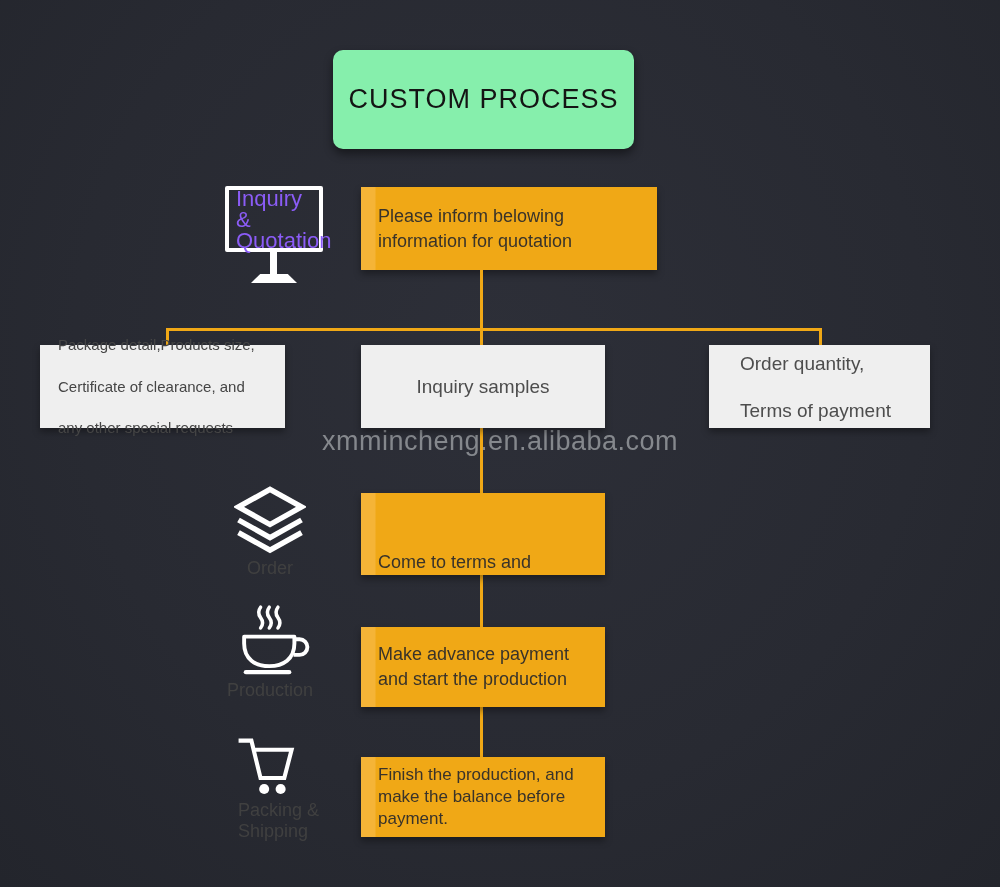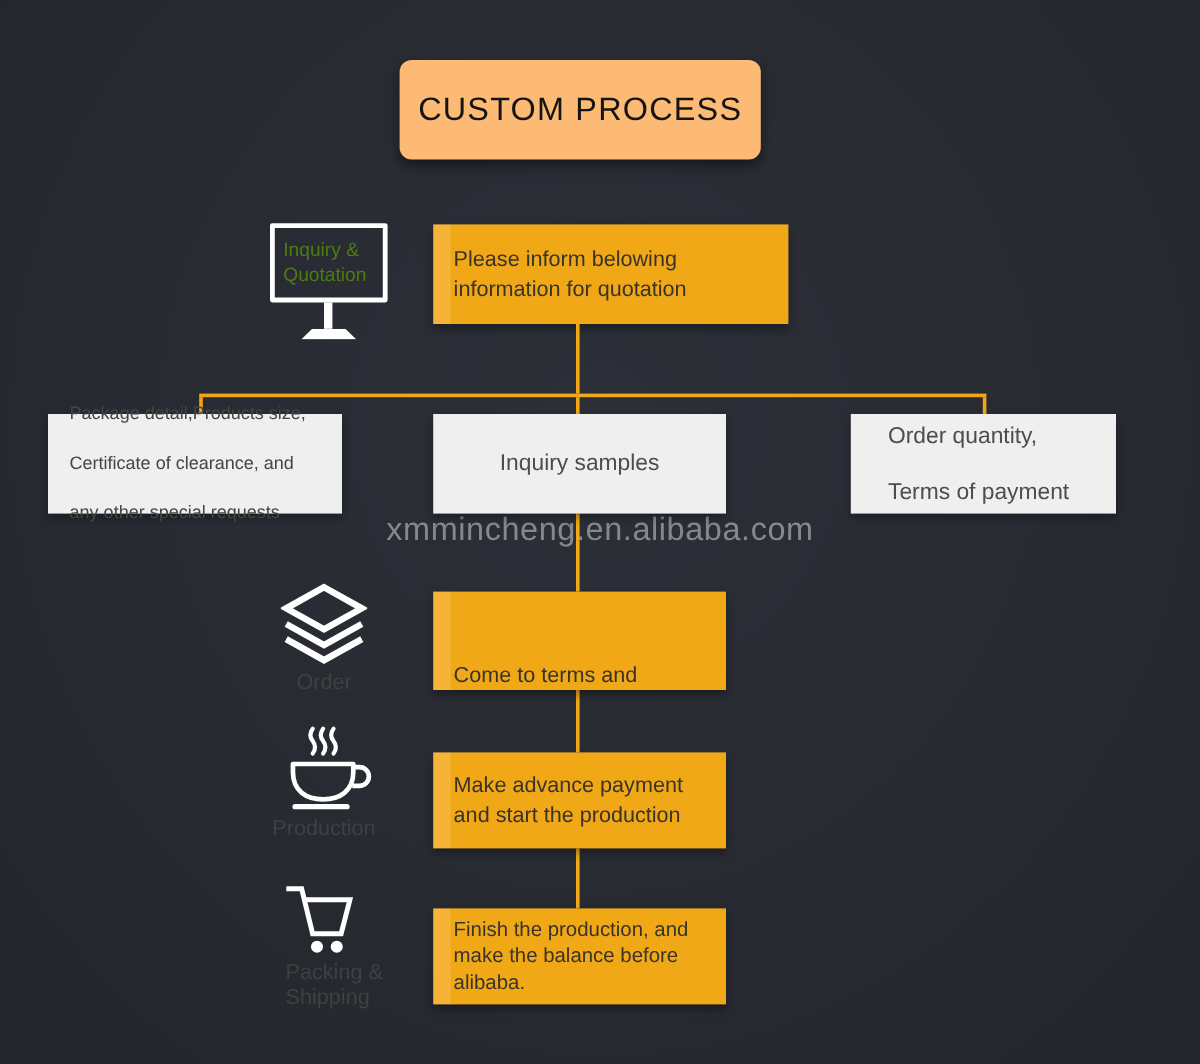--- a/index.html
+++ b/index.html
@@ -7,22 +7,22 @@
     width:1000px;height:887px;position:relative;overflow:hidden;
     background:#292b33;
     background:radial-gradient(ellipse at 50% 40%, #2d2f38 0%, #282a32 60%, #23252c 100%);
     font-family:"Liberation Sans","DejaVu Sans",sans-serif;
     -webkit-font-smoothing:antialiased;
   }
   .abs{position:absolute;}
 
   
   .title-box{
-    left:333px;top:50px;width:301px;height:83px;
-    background:#fdba74;border-radius:10px;
+    left:333px;top:50px;width:301px;height:99px;
+    background:#86efac;border-radius:10px;
     box-shadow:0 5px 10px rgba(0,0,0,.45);
     display:flex;align-items:center;justify-content:center;
   }
   .title-box span{font-size:27px;letter-spacing:1px;color:#141414;}
 
   
   .box{display:flex;flex-direction:column;justify-content:center;
        box-shadow:0 4px 7px rgba(0,0,0,.35);}
   .box .ln{white-space:nowrap;}
   .box-orange{background:linear-gradient(90deg,#f5b437 0px,#f5b437 14px,#f0a816 15px);}
@@ -54,21 +54,21 @@
   .conn-v4{left:480px;top:707px;width:3px;height:50px;}
 
   
   .watermark{left:0;top:426px;width:100%;text-align:center;
     font-size:27px;color:#85888d;letter-spacing:.5px;}
 
   
   .monitor-screen{left:225px;top:186px;width:98px;height:66px;
     border:4px solid #fff;border-radius:2px;box-sizing:border-box;
     display:flex;flex-direction:column;justify-content:center;padding-left:7px;}
-  .monitor-screen .mln{color:#4d7c0f;font-size:16px;line-height:21px;}
+  .monitor-screen .mln{color:#8b5cf6;font-size:22px;line-height:21px;}
   .monitor-pole{left:270px;top:252px;width:7px;height:22px;background:#fff;}
   .monitor-base{left:251px;top:274px;width:46px;height:9px;background:#fff;
     clip-path:polygon(20% 0,80% 0,100% 100%,0 100%);}
 
   
   .icon-label{color:#404040;font-size:18px;}
   .lbl-order{left:180px;top:558px;width:180px;text-align:center;}
   .lbl-production{left:180px;top:680px;width:180px;text-align:center;}
   .lbl-packing{left:238px;top:800px;}
   .lbl-packing .mln{line-height:21px;}
@@ -152,14 +152,14 @@
   <circle cx="51" cy="58" r="5.5" fill="#ffffff"></circle>
 </svg>
 <div class="abs icon-label lbl-packing">
   <div class="mln">Packing &amp;</div>
   <div class="mln">Shipping</div>
 </div>
 
 <div class="abs box box-orange box-finish">
   <div class="ln">Finish the production, and</div>
   <div class="ln">make the balance before</div>
-  <div class="ln">alibaba.</div>
+  <div class="ln">payment.</div>
 </div>
 
 </body></html>

